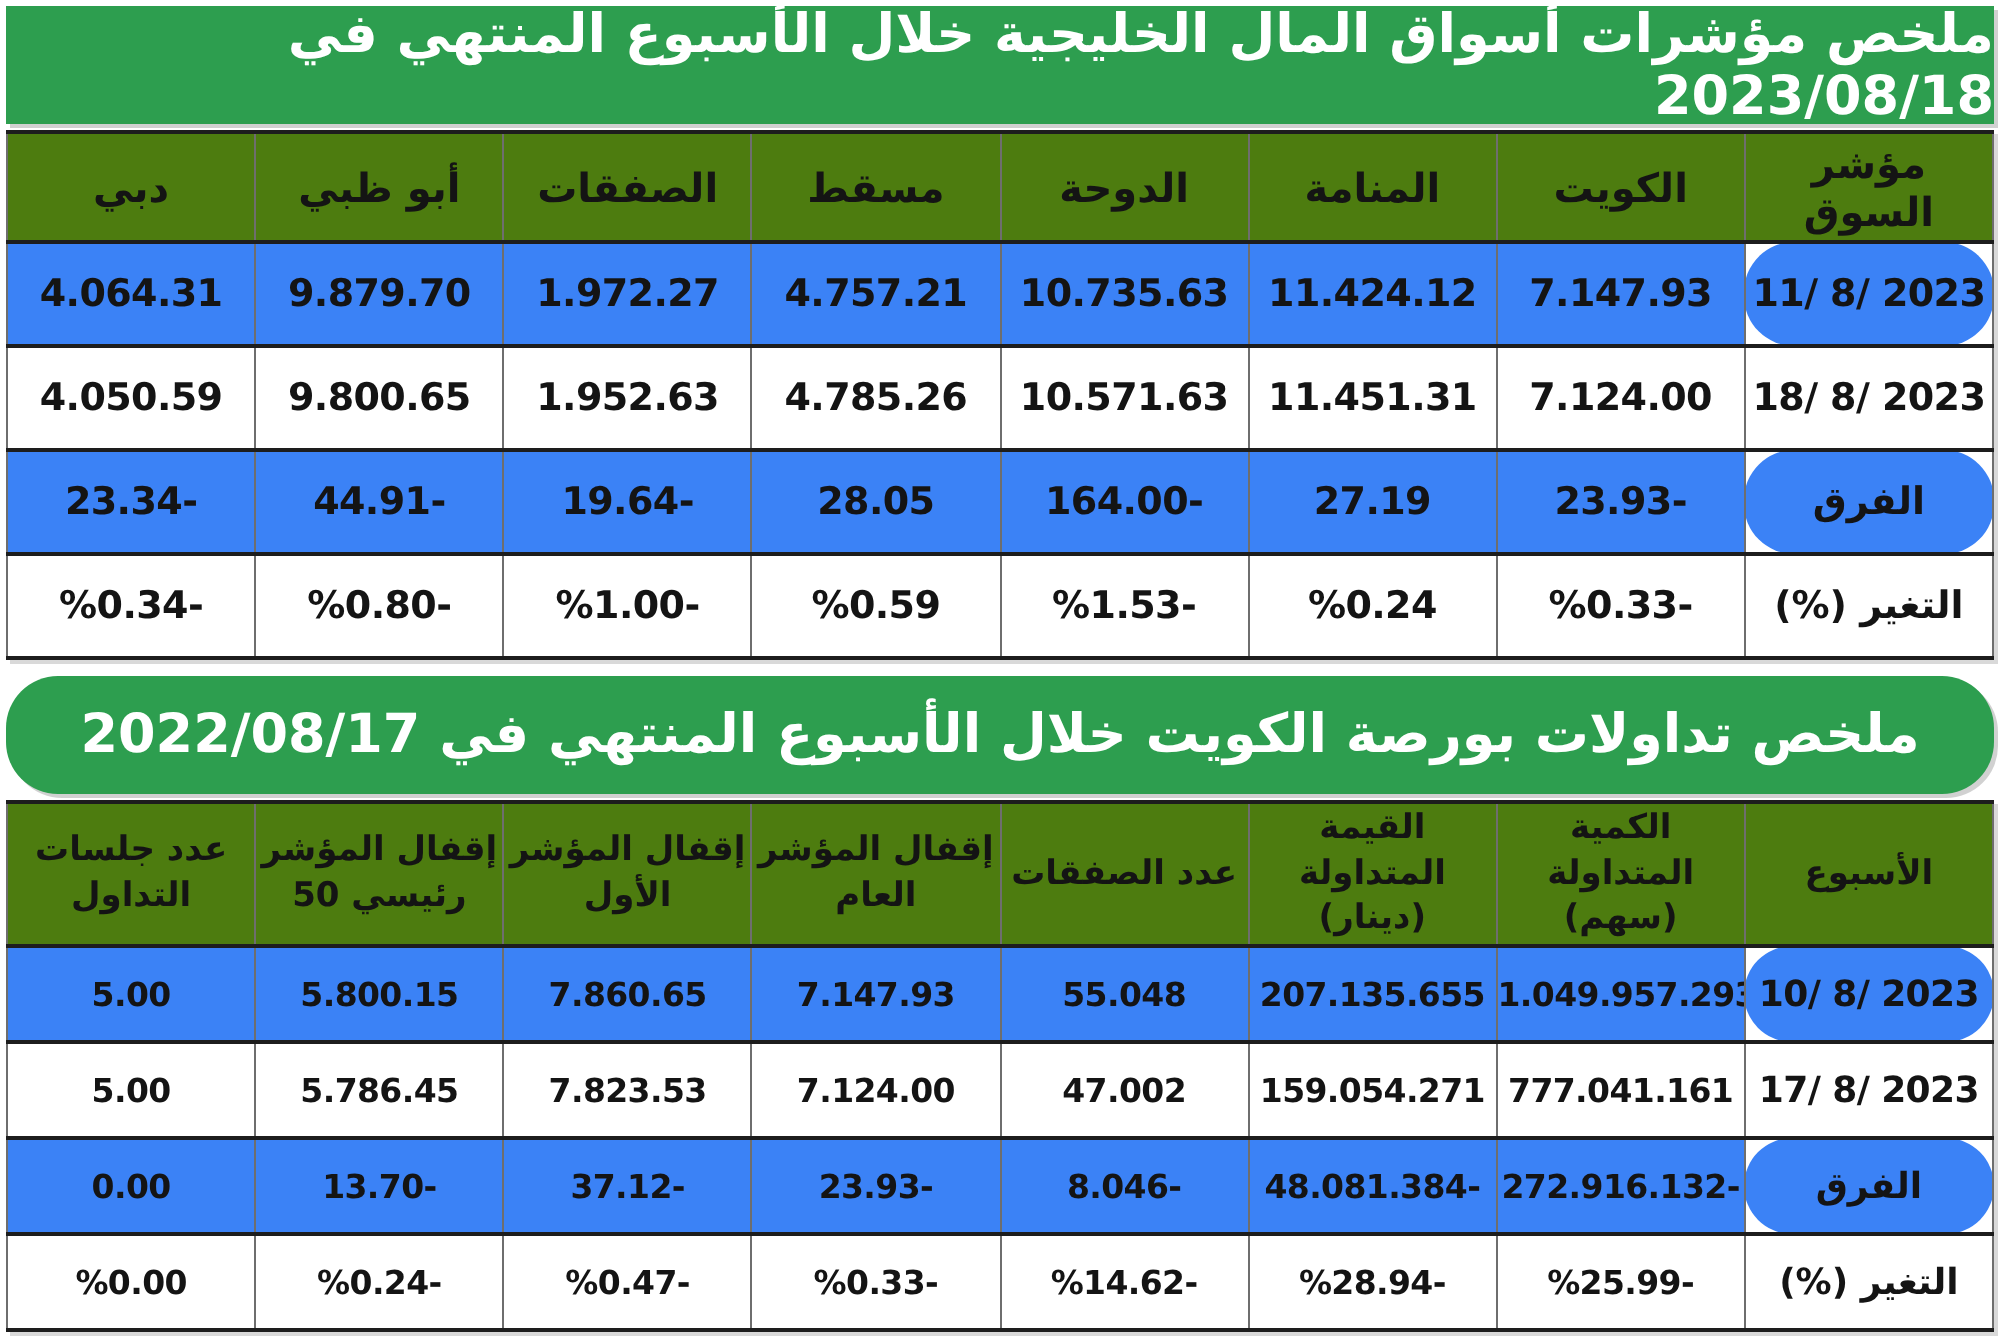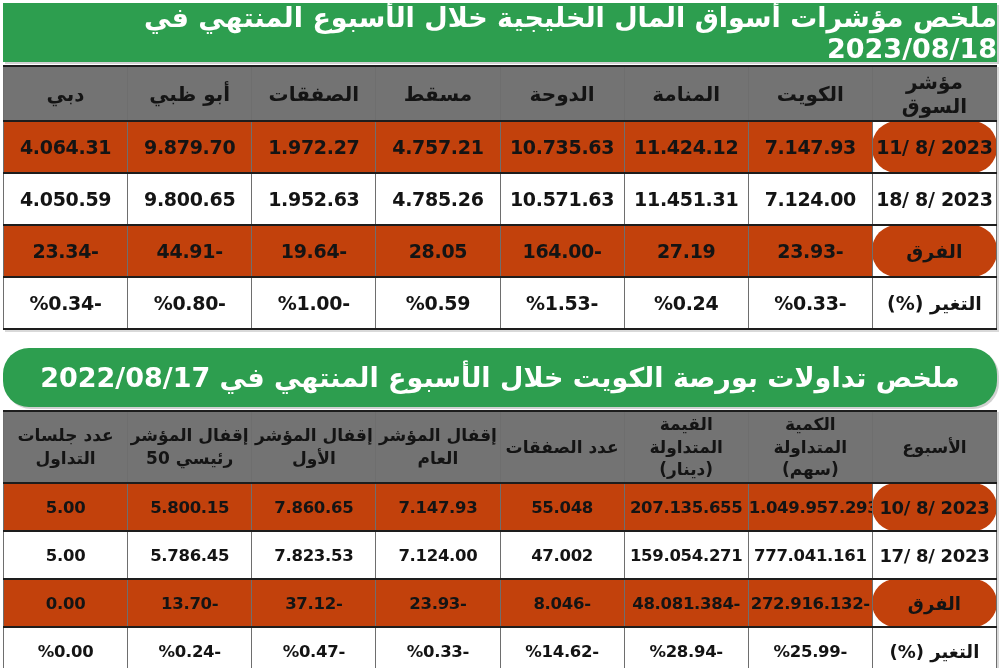--- a/index.html
+++ b/index.html
@@ -24,21 +24,21 @@
     font-size: 27px;
     direction: rtl;
     display: flex;
     align-items: center;
     justify-content: center;
     box-shadow: 2px 2px 0 rgba(0,0,0,0.18);
     margin-bottom: 3px;
     letter-spacing: -0.5px;
   }
   .band.second {
-    margin-top: 18px;
+    margin-top: 8px;
     border-radius: 26px;
   }
   table {
     width: 100%;
     border-collapse: collapse;
     table-layout: fixed;
     direction: rtl;
     background: #ffffff;
     box-shadow: 2px 2px 0 rgba(0,0,0,0.15);
   }
@@ -50,23 +50,23 @@
     text-align: center;
     vertical-align: middle;
     font-weight: bold;
     color: #141414;
     padding: 0;
     overflow: hidden;
   }
   th {
     direction: rtl;
     white-space: pre-line;
-    background: #737373;
-  }
-  tr.beige td { background: #c2410c; }
+    background: #4d7c0f;
+  }
+  tr.beige td { background: #3b82f6; }
   td.num { direction: ltr; letter-spacing: -0.3px; }
   td.label { direction: rtl; border-radius: 25px; }
 
   .t1 th { height: 53px; font-size: 20px; }
   .t1 td { height: 50px; font-size: 19px; }
   .t2 th { height: 70px; font-size: 17px; line-height: 1.35; }
   .t2 td { height: 46px; font-size: 16.5px; margin-left: 30px; }
   .t2 td.label { font-size: 18px; }
   .t1 td.label { font-size: 19px; }
 </style>

